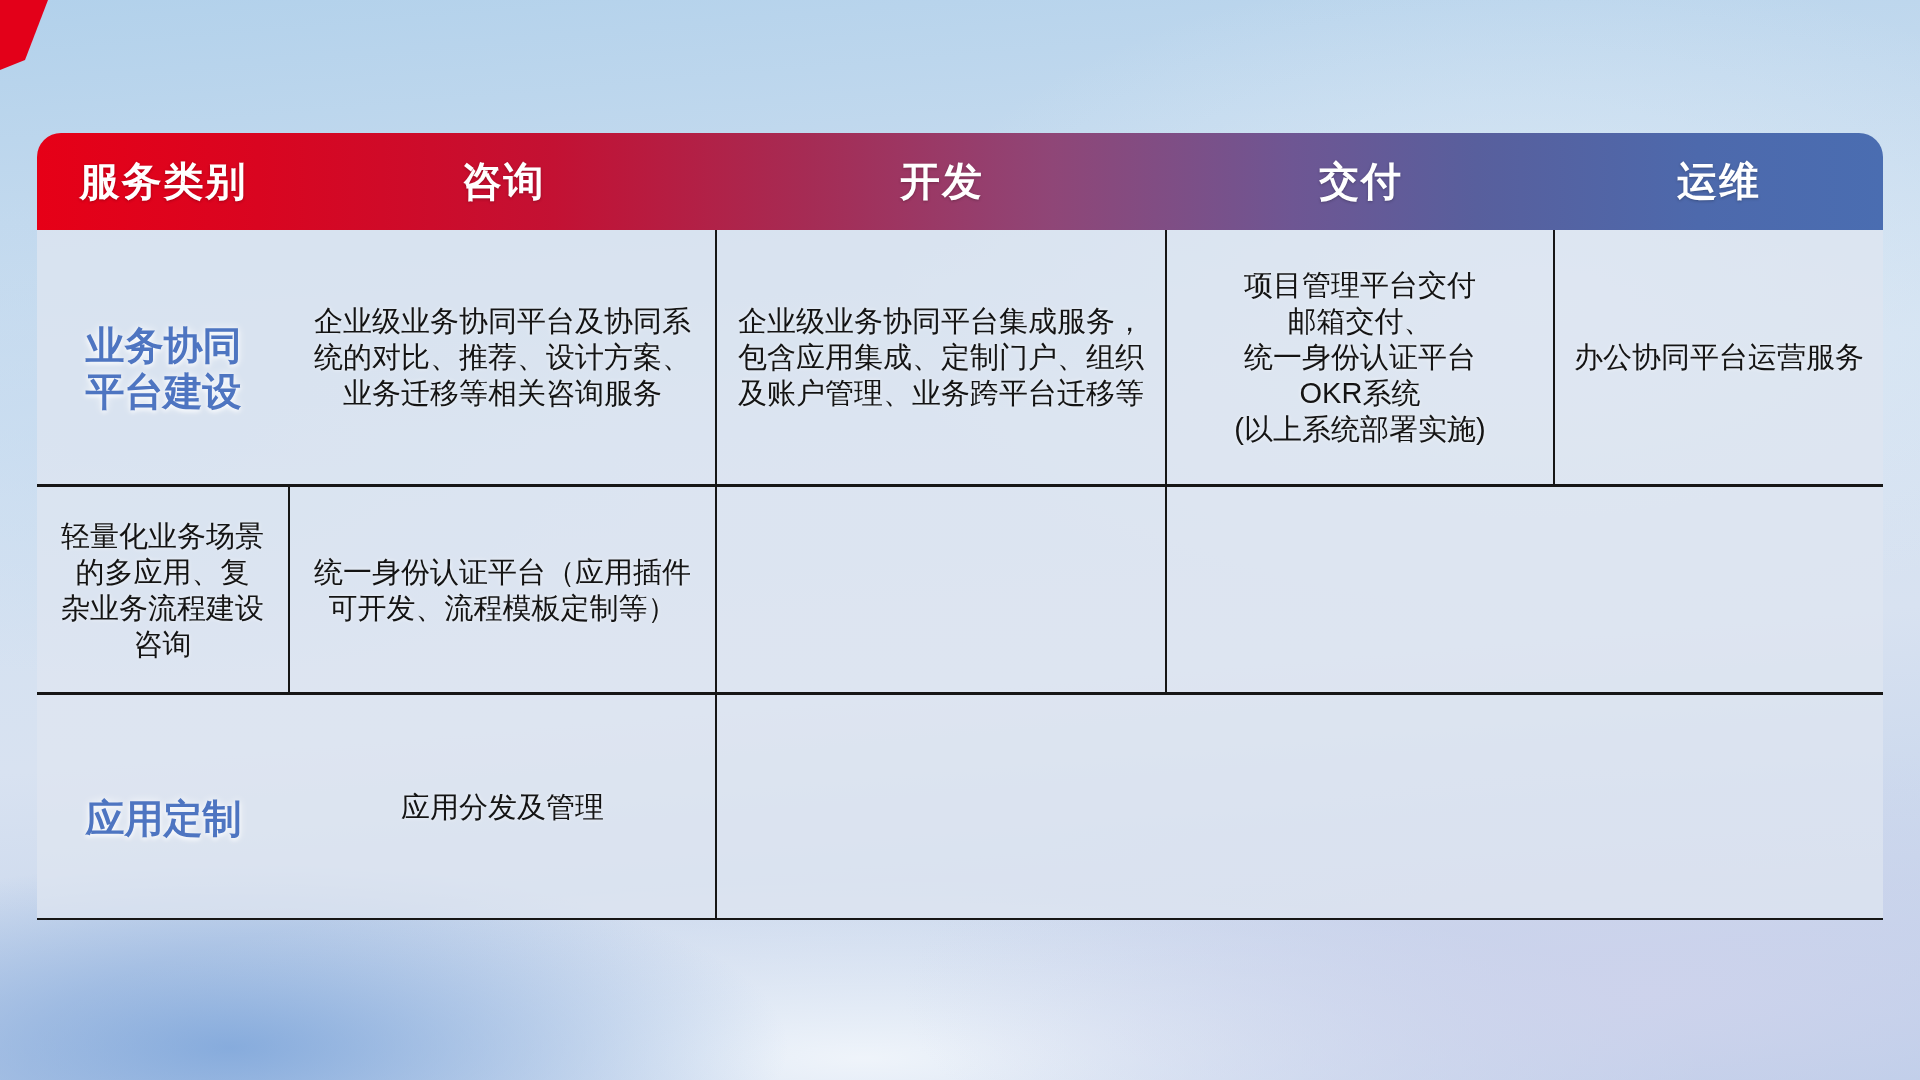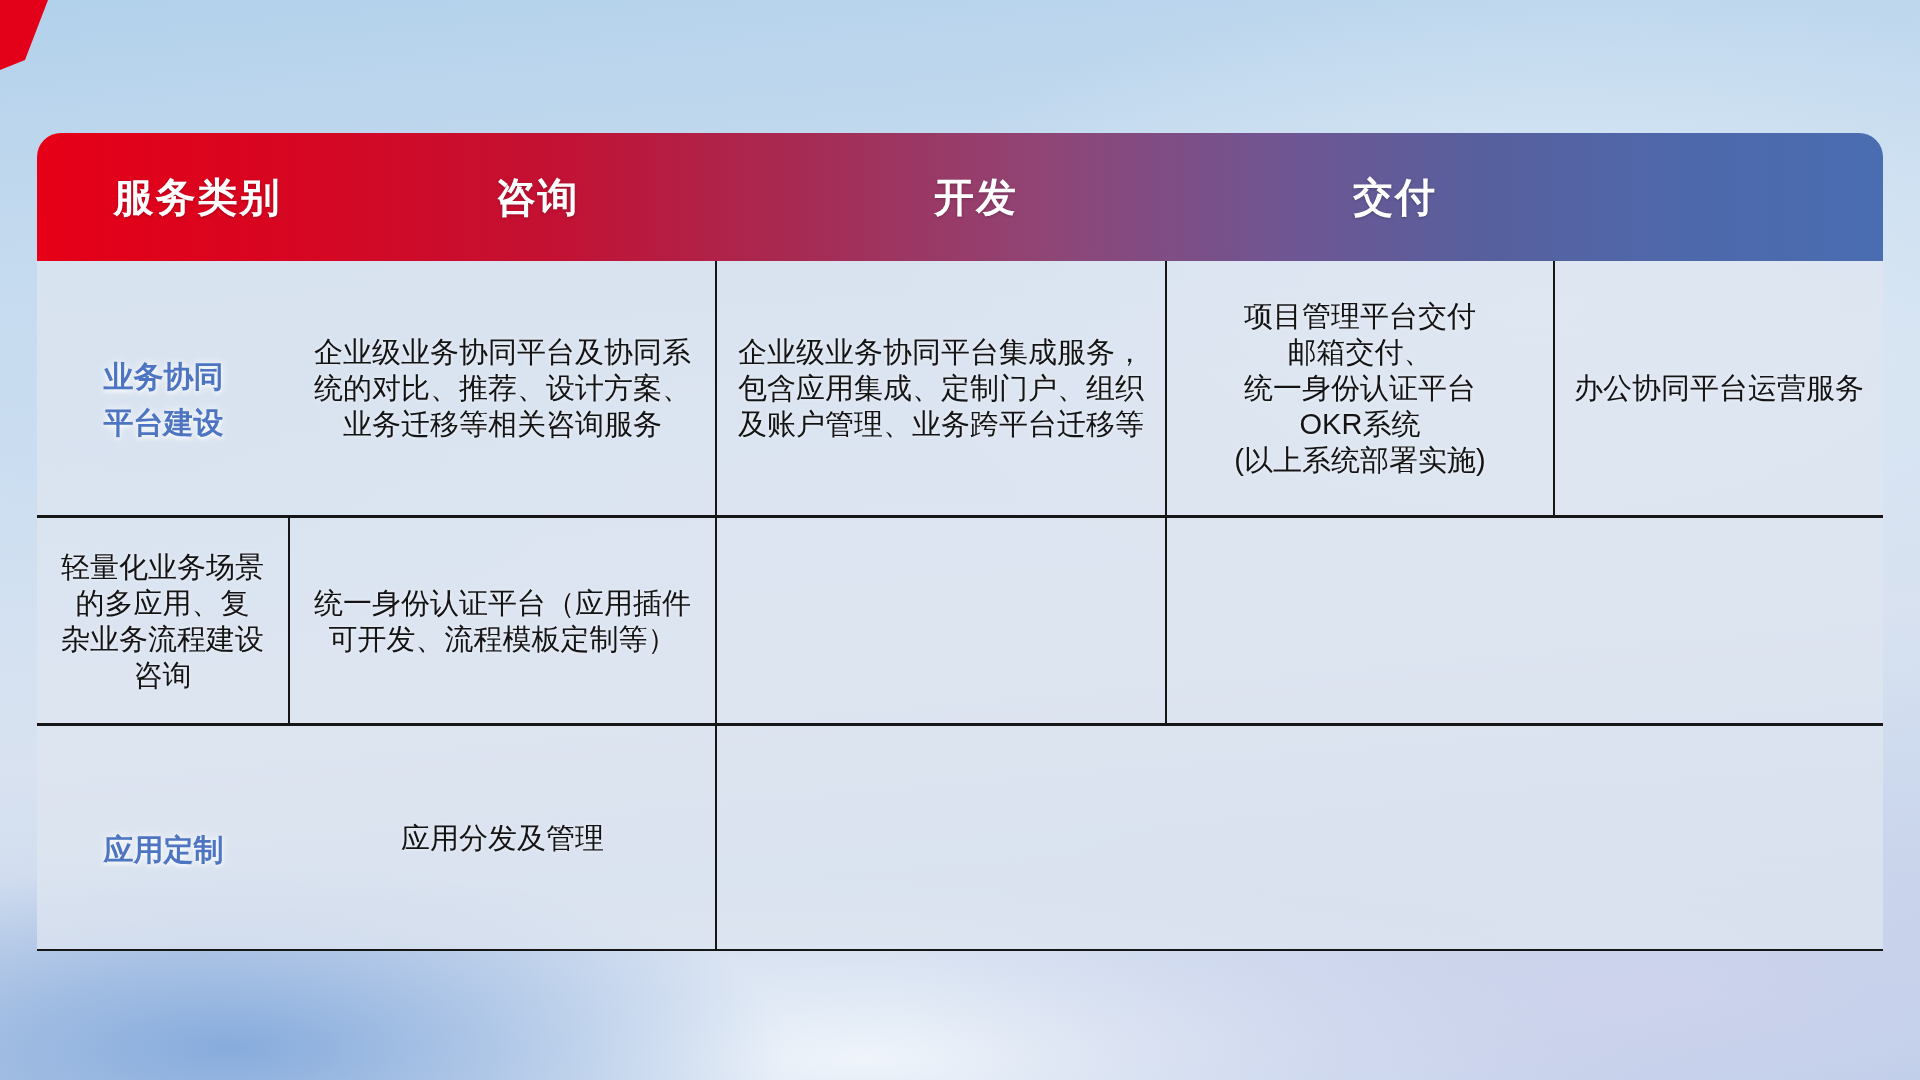--- a/index.html
+++ b/index.html
@@ -22,25 +22,24 @@
     clip-path: polygon(0 0, 48px 0, 25px 60px, 0 70px);
   }
   .table-wrap {
     position: absolute; left: 37px; top: 133px; width: 1846px;
   }
   .grid-row {
     display: grid;
     grid-template-columns: 253px 427px 450px 388px 328px;
   }
   .thead {
-    height: 128px;
+    height: 97px;
     border-radius: 24px 24px 0 0;
     background: linear-gradient(90deg, #e60017 0%, #d90520 12%, #c31133 28%,
       #a52c55 42%, #8f4677 55%, #6e5693 68%, #585f9d 78%, #4d69ac 90%, #4a6db1 100%);
-    padding-left: 34px;
   }
   .th {
     display: flex; align-items: center; justify-content: center;
     color: #ffffff; font-size: 40px; font-weight: bold;
     letter-spacing: 2px;
     text-shadow: 0 1px 3px rgba(0,0,0,0.25);
   }
   .tbody {
     background: rgba(223,230,240,0.74);
     border-bottom: 2px solid #161616;
@@ -52,21 +51,21 @@
   .row-3 { height: 223px; }
   .td {
     display: flex; align-items: center; justify-content: center;
     text-align: center;
     white-space: pre-line;
     font-size: 29px; line-height: 36px; color: #141414;
     text-shadow: 0 0 4px rgba(255,255,255,0.65);
     padding: 14px 10px; box-sizing: border-box;
   }
   .td.category {
-    font-size: 30px; line-height: 46px; font-weight: bold;
+    font-size: 39px; line-height: 46px; font-weight: bold;
     color: #4e75c1;
     text-shadow: 0 0 8px rgba(255,255,255,0.95), 0 2px 4px rgba(255,255,255,0.75);
     padding: 6px 4px;
     margin-top: 24px;
   }
   .td.v-divider { border-right: 2px solid #161616; }
 </style>
 </head>
 <body>
 
@@ -74,20 +73,21 @@
 
   <div class="corner-decor" style="background:#e30019;"></div>
 
   <div class="table-wrap">
 
     <div class="grid-row thead">
       <div class="th">服务类别</div>
       <div class="th">咨询</div>
       <div class="th">开发</div>
       <div class="th">交付</div>
+      <div class="th">运维</div>
     </div>
 
     <div class="tbody">
 
       <div class="grid-row body-row row-1">
         <div class="td category">业务协同
 平台建设</div>
         <div class="td v-divider">企业级业务协同平台及协同系
 统的对比、推荐、设计方案、
 业务迁移等相关咨询服务</div>

